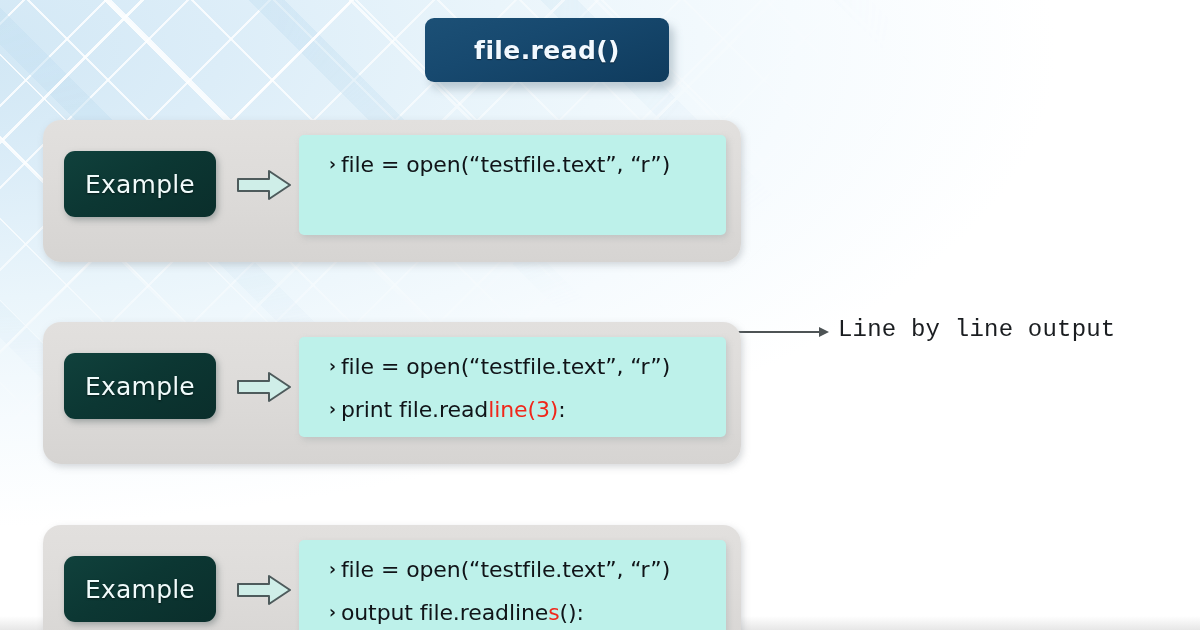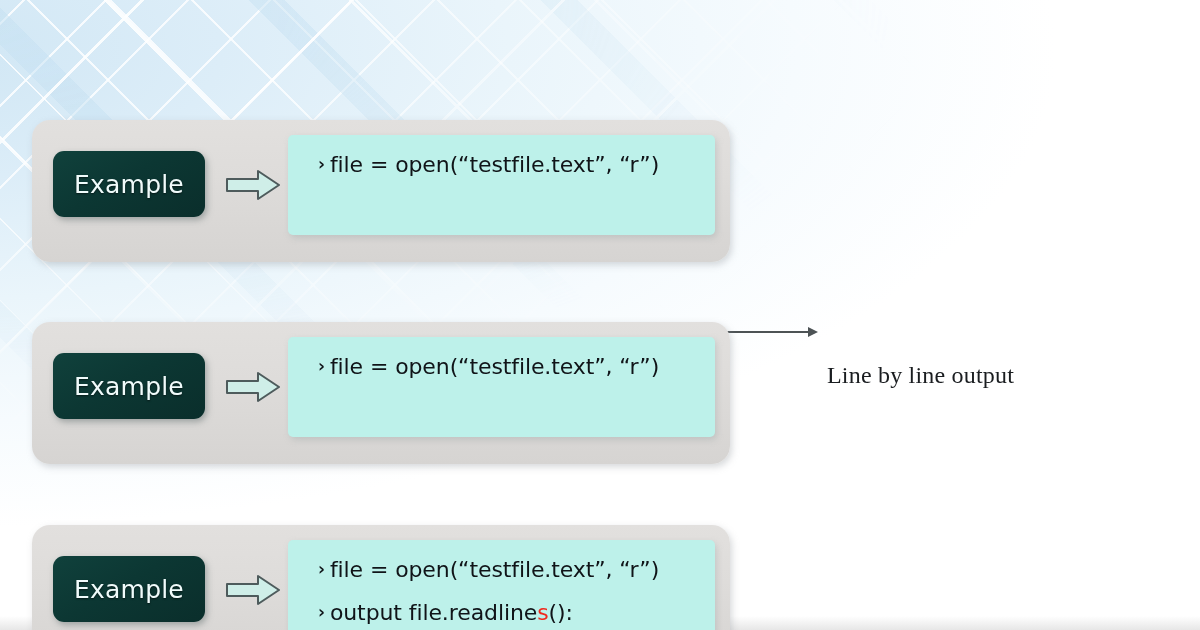--- a/index.html
+++ b/index.html
@@ -96,21 +96,21 @@
     font-family: "DejaVu Sans", "Liberation Sans", sans-serif;
     font-weight: bold;
     font-size: 25px;
     letter-spacing: 0.4px;
     text-shadow: 0 1px 1px rgba(0,0,0,0.45);
   }
 
   
   .row {
     position: absolute;
-    left: 5px;
+    left: 16px;
     width: 1001px;
     height: 145px;
   }
   .row-1 { top: 120px; }
   .row-2 { top: 322px; }
   .row-3 { top: 525px; }
 
   .card {
     position: absolute;
     left: 27px;
@@ -199,43 +199,45 @@
     position: absolute;
     top: -4px;
     width: 0;
     height: 0;
     border-top: 5px solid transparent;
     border-bottom: 5px solid transparent;
     border-left: 10px solid #4d5355;
   }
   .annot-text {
     position: absolute;
-    font-family: Liberation Serif, serif;
+    font-family: Liberation Mono, monospace;
     font-size: 24px;
     color: #1a1d20;
     white-space: nowrap;
     letter-spacing: 0.2px;
-    margin-top: 46px;
   }
 
   .a1 { left: 590px; top: 211px; width: 225px; }
   .a1 .line { width: 215px; }
   .a1 .head { left: 213px; }
   .t1 { left: 822px; top: 196px; }
 </style>
 </head>
 <body>
 
 <div id="canvas">
 
   <div class="bg-layer bg-wash"></div>
   <div class="bg-layer bg-diamonds"></div>
   <div class="bg-layer bg-diamonds-2"></div>
   <div class="bg-bottom-band"></div>
 
+  <div class="title-badge">
+    <span class="badge-text">file.read()</span>
+  </div>
 
   <div class="row row-1">
     <div class="card">
 
       <div class="example-btn">
         <span class="btn-text">Example</span>
       </div>
 
       <div class="arrow-icon">
         <svg viewBox="0 0 56 34" width="56" height="34">
@@ -269,20 +271,23 @@
       <div class="arrow-icon">
         <svg viewBox="0 0 56 34" width="56" height="34">
           <polygon points="2,11 33,11 33,3 54,17 33,31 33,23 2,23" fill="#cfeee8" stroke="#4e5b5c" stroke-width="2" stroke-linejoin="round"></polygon>
         </svg>
       </div>
 
       <div class="code-box">
         <div class="code-line">
           <span class="chev">›</span><span>file = open(“testfile.text”, “r”)</span>
         </div>
+        <div class="code-line">
+          <span class="chev">›</span><span>print file.read</span><span class="red">line(3)</span><span>:</span>
+        </div>
       </div>
     </div>
 
   </div>
 
   <div class="row row-3">
     <div class="card">
 
       <div class="example-btn">
         <span class="btn-text">Example</span>

